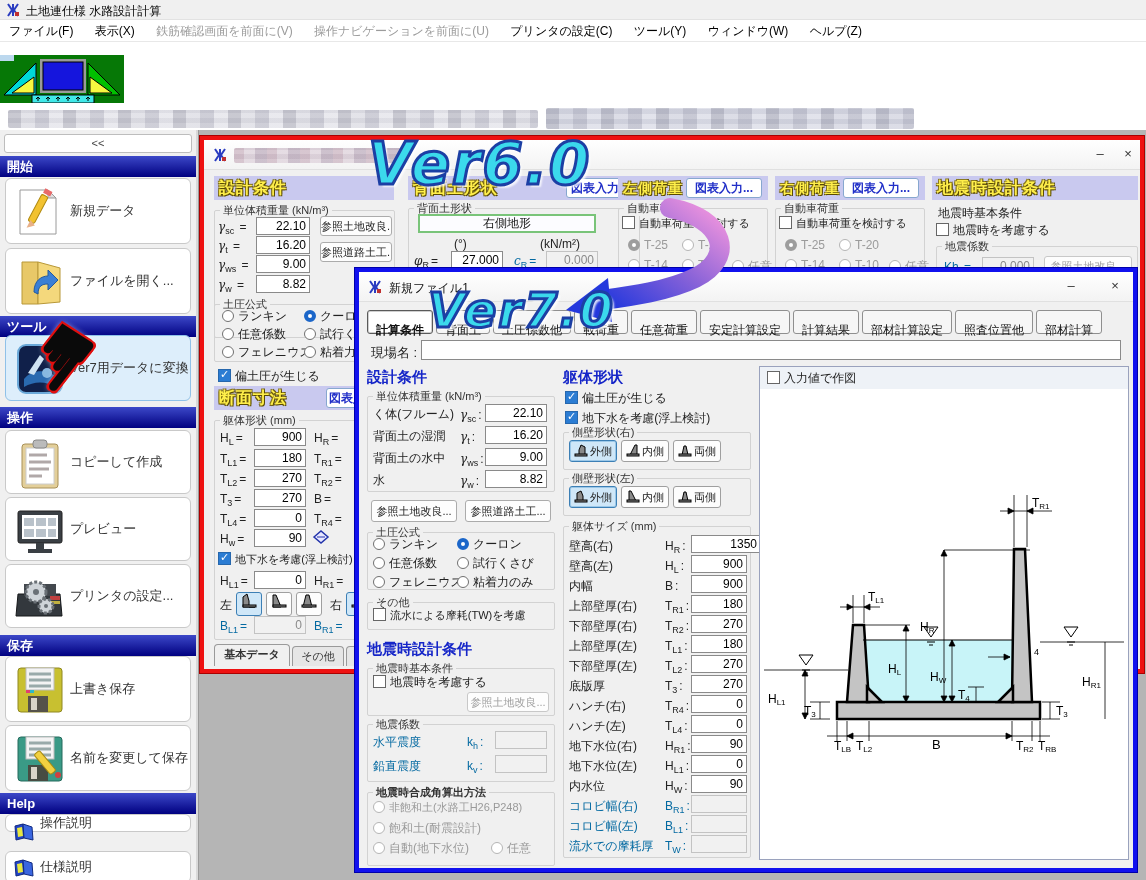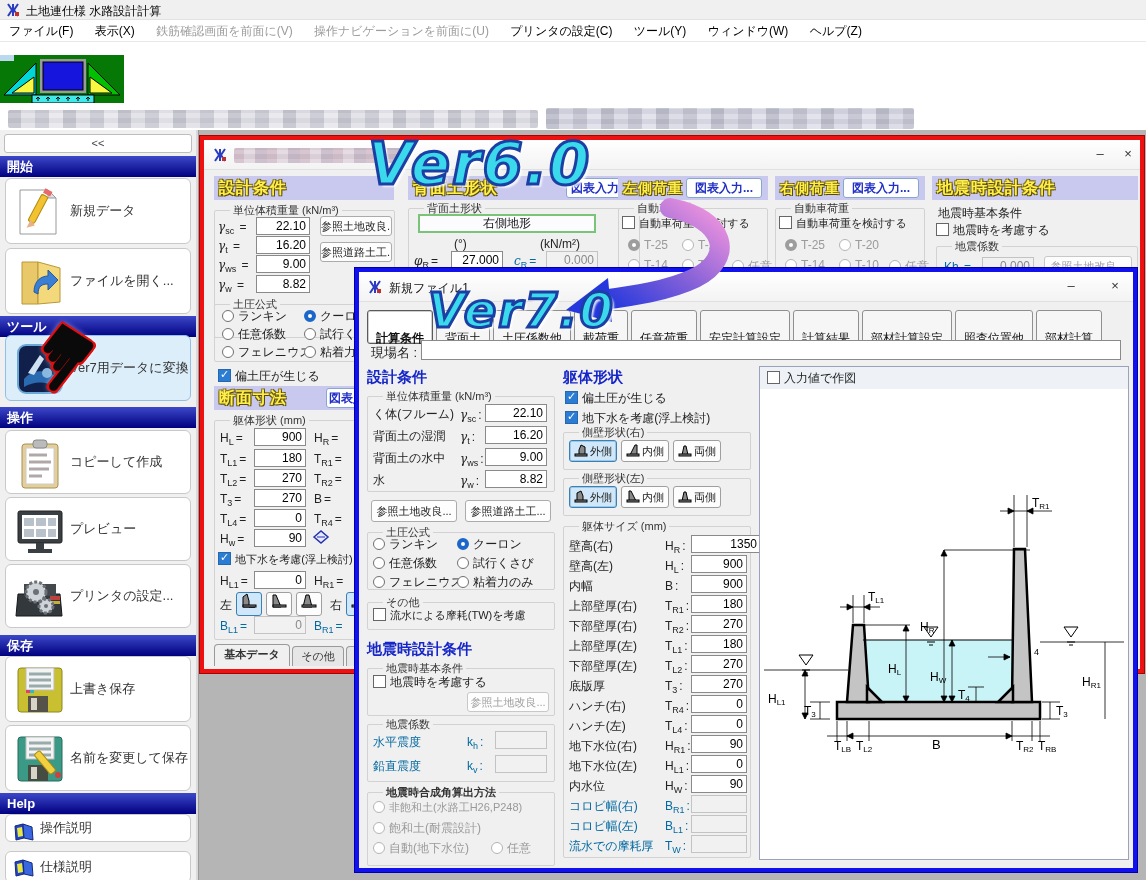--- a/index.html
+++ b/index.html
@@ -36,21 +36,21 @@
 
   
   .win6 { left:200px; top:136px; width:944px; height:537px; border:4px solid #ee1111; background:#f0f0f0; box-shadow:0 0 0 1px #aa0000; }
   .win7 { left:355px; top:268px; width:782px; height:604px; border:4px solid #1111ee; background:#f0f0f0; box-shadow:0 0 0 1px #0000aa; }
   .wtitle { position:absolute; left:0; top:0; right:0; height:30px; background:linear-gradient(180deg,#ffffff,#f3f3f3); border-bottom:1px solid #e0e0e0; }
   .wtitle .nm { position:absolute; left:30px; top:8px; font-size:12px; color:#111; }
   .wbtn { position:absolute; top:4px; width:24px; height:20px; text-align:center; line-height:20px; font-size:13px; color:#333; }
 
   
   .grp { position:absolute; border:1px solid #d2d2d2; border-radius:2px; }
-  .glab { position:absolute; top:-8px; left:5px; background:#f0f0f0; padding:0 3px; font-size:11px; color:#333; white-space:nowrap;margin-left:10px; }
+  .glab { position:absolute; top:-8px; left:5px; background:#f0f0f0; padding:0 3px; font-size:11px; color:#333; white-space:nowrap; }
   .hdr6 { position:absolute; height:24px; background:#c9c9ef; color:#ffef4a; font-weight:bold; font-size:16px; line-height:24px; padding-left:5px; letter-spacing:1px; white-space:nowrap;
           text-shadow:1px 1px 0 #5a4a00, -1px -1px 0 #8a7a20, 1px -1px 0 #6a5a10, -1px 1px 0 #6a5a10; }
   .hdr7 { position:absolute; color:#1b2bbit; color:#1626c8; font-weight:bold; font-size:15px; white-space:nowrap; }
   .lab  { position:absolute; font-size:12px; color:#222; white-space:nowrap; }
   .lab.dis { color:#0369a1; }
   .inp { position:absolute; height:18px; border:1px solid #8a8a8a; background:#fff; font-size:12px; text-align:right; padding:0 3px; font-family:inherit; }
   .inp.dis { background:#f1f1f1; border-color:#c3c3c3; color:#8a8a8a; }
   .btn { position:absolute; background:#fdfdfd; border:1px solid #ababab; border-radius:3px; font-size:11px; color:#222; text-align:center; white-space:nowrap; overflow:hidden; }
   .btn.dis { color:#a0a0a0; border-color:#c8c8c8; }
   .chartbtn { position:absolute; background:#fff; border:1px solid #87a7cf; border-radius:3px; color:#2230c8; font-weight:bold; font-size:12px; text-align:center; }
@@ -59,21 +59,21 @@
   .rd.dis { border-color:#b5b5b5; }
   .rd.on.dis { border-color:#9d9d9d; }
   .cb { display:inline-block; width:13px; height:13px; border:1px solid #666; background:#fff; vertical-align:-2px; margin-right:4px; position:relative; }
   .cb.on { background:#2b7cd3; border-color:#2667ad; }
   .cb.on::after { content:"✓"; position:absolute; left:1px; top:-2px; color:#fff; font-size:11px; }
   .radio-item { position:absolute; font-size:12px; color:#222; white-space:nowrap; }
   .radio-item.dis { color:#9a9a9a; }
   .tab6 { position:absolute; height:20px; background:#e6e6e6; border:1px solid #9a9a9a; border-bottom:none; border-radius:4px 4px 0 0; font-size:11px; text-align:center; line-height:19px; color:#333; }
   .tab6.act { background:#f0f0f0; font-weight:bold; height:22px; }
   .tabs7 { position:absolute; left:8px; top:38px; display:flex; gap:3px; }
-  .tabs7 .t { height:24px; line-height:22px; padding:16px 8px; background:#f6f6f6; border:1px solid #8f8f8f; border-radius:3px; font-size:12px; color:#111; white-space:nowrap; }
+  .tabs7 .t { height:24px; line-height:22px; padding:8px 8px; background:#f6f6f6; border:1px solid #8f8f8f; border-radius:3px; font-size:12px; color:#111; white-space:nowrap; }
   .tabs7 .t.act { background:#fff; border:1px solid #5a5a5a; box-shadow:inset 0 0 0 1px #cfcfcf; font-weight:bold; }
   .wallbtn { position:absolute; width:48px; height:22px; background:#fdfdfd; border:1px solid #9f9f9f; border-radius:3px; font-size:11px; color:#222; text-align:center; line-height:20px; }
   .wallbtn.sel { background:#cfe7f8; border:1px solid #3c7fb5; box-shadow:0 0 0 1px #9cc8e8 inset; }
   .wallbtn svg { vertical-align:-2px; margin-right:2px; }
   .wbtn6 { position:absolute; width:26px; height:24px; background:#fdfdfd; border:1px solid #9f9f9f; border-radius:3px; text-align:center; line-height:22px; }
   .wbtn6.sel { background:#cfe7f8; border-color:#3c7fb5; }
 
   .panel7r { position:absolute; left:400px; top:94px; width:370px; height:494px; background:#fff; border:1px solid #9aa2bd; }
   .panel7r .chkrow { position:absolute; left:0; top:0; width:368px; height:22px; background:#eef2f7; font-size:12px; padding:3px 0 0 7px; }
 
@@ -236,21 +236,21 @@
           </g>
         <rect x="14" y="32" width="20" height="16" fill="#474c42"></rect>
           <rect x="17" y="34" width="6" height="12" fill="#d8d4c8"></rect>
         <rect x="28" y="16" width="7" height="26" rx="2" transform="rotate(-40 32 30)" fill="#f2d040" stroke="#a88a10"></rect>
         <circle cx="44" cy="42" r="3" fill="#d04040"></circle>
       </svg>
       <span class="lbl">名前を変更して保存</span>
     </div>
 
     <div class="sbhead" style="top:663px">Help</div>
-    <div class="card small" style="top:684px;height:28px">
+    <div class="card small" style="top:684px;height:18px">
       <svg class="abs" style="left:7px;top:7px" width="22" height="20">
         <polygon points="2,4 10,2 11,16 3,18" fill="#2244c8" stroke="#112a80"></polygon>
         <polygon points="10,2 19,5 20,18 11,16" fill="#3a66e0" stroke="#112a80"></polygon>
         <polygon points="4,6 9,5 10,14 5,15" fill="#e8e840"></polygon>
       </svg>
       <span class="lbl">操作説明</span>
     </div>
     <div class="card small" style="top:721px;height:32px">
       <svg class="abs" style="left:7px;top:6px" width="22" height="20">
         <polygon points="2,4 10,2 11,16 3,18" fill="#2244c8" stroke="#112a80"></polygon>

